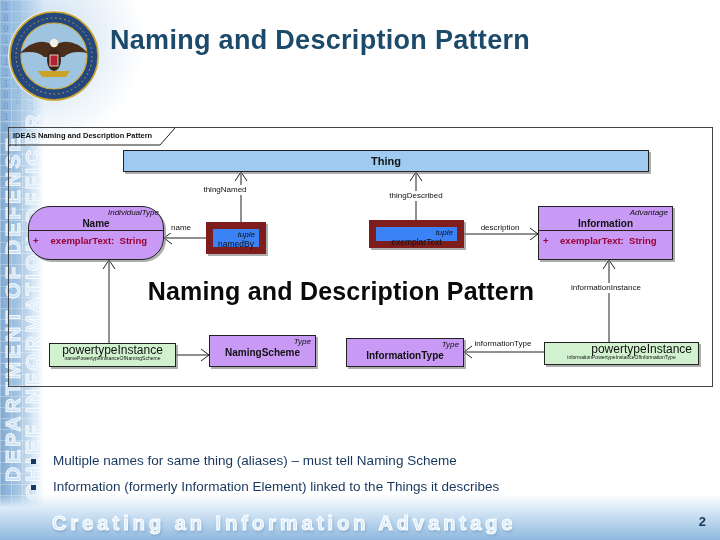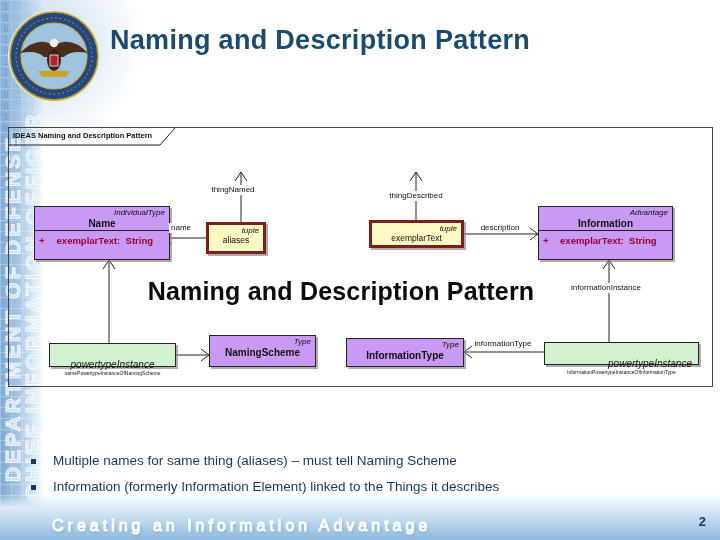--- a/index.html
+++ b/index.html
@@ -46,55 +46,55 @@
 
   .uml-class{position:absolute;background:#C899F5;border:1px solid #222;box-sizing:border-box;
     box-shadow:2px 2px 0 rgba(130,130,130,.65);color:#111;}
   .stereo{font-style:italic;font-size:8px;text-align:right;padding:1px 4px 0 0;line-height:9px;}
   .cls-title{font-weight:bold;font-size:10px;text-align:center;line-height:13px;}
   .attr-row{border-top:1px solid #222;display:flex;align-items:center;
     font-weight:bold;font-size:9.5px;color:#990033;padding:4px 4px;}
   .attr-plus{flex:0 0 auto;}
   .attr-text{flex:1;text-align:center;white-space:pre;}
 
-  .box-name{left:25px;top:78px;width:136px;height:54px;}
+  .box-name{left:19px;top:78px;width:136px;height:54px;border-radius:22px;}
   .box-info{left:529px;top:78px;width:135px;height:54px;}
   .box-namingscheme{left:200px;top:207px;width:107px;height:32px;}
   .box-informationtype{left:337px;top:210px;width:118px;height:29px;}
 
-  .tuple-box{position:absolute;background:#fef9c3;border:3px solid #7f1d1d;box-sizing:border-box;
+  .tuple-box{position:absolute;background:#3b82f6;border:7px solid #7f1d1d;box-sizing:border-box;
     box-shadow:2px 2px 0 rgba(130,130,130,.65);color:#111;}
   .tuple-title{font-size:8.5px;text-align:center;line-height:11px;}
   .box-namedby{left:197px;top:94px;width:60px;height:32px;}
   .box-describedby{left:360px;top:92px;width:95px;height:28px;}
 
   .ptype-box{position:absolute;background:#D2F2CF;border:1px solid #222;box-sizing:border-box;
     box-shadow:2px 2px 0 rgba(130,130,130,.65);color:#111;}
-  .ptype-stereo{font-style:italic;font-size:10px;line-height:10px;text-align:center;padding-top:16px;}
+  .ptype-stereo{font-size:12px;line-height:10px;text-align:center;padding-top:1px;}
   .ptype-stereo.right{text-align:right;padding-right:6px;}
   .ptype-caption{font-size:5px;text-align:center;line-height:7px;}
   .box-ptype-left{left:40px;top:215px;width:127px;height:24px;}
   .box-ptype-right{left:535px;top:214px;width:155px;height:23px;}
 
   .caption{position:absolute;left:122px;top:149px;width:420px;text-align:center;
     font-size:25px;font-weight:bold;color:#0a0a0a;letter-spacing:.2px;}
 
   .edge-label{position:absolute;transform:translateX(-50%);font-size:8px;color:#111;
     background:#fff;padding:0 2px;white-space:nowrap;line-height:10px;}
 
   
   .bullet-row{position:absolute;left:31px;display:flex;align-items:flex-start;width:650px;}
   .bullet-marker{flex:0 0 auto;width:5px;height:5px;background:#17375D;margin:7px 17px 0 0;}
   .bullet-text{font-size:13.5px;color:#17375D;line-height:18px;}
   .bullet-1{top:452px;} .bullet-2{top:478px;}
 
   
   .footer{position:absolute;left:0;bottom:0;width:720px;height:46px;
     background:linear-gradient(180deg,rgba(244,250,254,0) 0%,#DCEBF7 30%,#AECDE9 72%,#8FB9DE 100%);}
-  .footer-text{position:absolute;left:52px;bottom:5px;font-size:16px;font-weight:normal;
+  .footer-text{position:absolute;left:52px;bottom:5px;font-size:20px;font-weight:bold;
     letter-spacing:4px;color:rgba(224,239,250,.9);-webkit-text-stroke:1.1px rgba(255,255,255,.95);
     text-shadow:1px 2px 3px rgba(110,150,190,.75);white-space:nowrap;}
   .page-num{position:absolute;right:14px;bottom:11px;font-size:13px;font-weight:bold;color:#17375D;}
 </style>
 </head>
 <body>
 
 <div class="slide">
 
   <div class="side-band">
@@ -156,20 +156,21 @@
           <path d="M463,218 L455,224 L463,230"></path>
         </g>
       <g>
           <path d="M600,214 V132"></path>
           <path d="M594,141 L600,132 L606,141"></path>
         </g>
     </svg>
 
     <div class="frame-label">IDEAS Naming and Description Pattern</div>
 
+    <div class="bar-thing">Thing</div>
 
     <div class="uml-class box-name">
       <div class="stereo">IndividualType</div>
       <div class="cls-title">Name</div>
       <div class="attr-row">
         <span class="attr-plus">+</span>
         <span class="attr-text">exemplarText:  String</span>
       </div>
     </div>
 
@@ -177,21 +178,21 @@
       <div class="stereo">Advantage</div>
       <div class="cls-title">Information</div>
       <div class="attr-row">
         <span class="attr-plus">+</span>
         <span class="attr-text">exemplarText:  String</span>
       </div>
     </div>
 
     <div class="tuple-box box-namedby">
       <div class="stereo">tuple</div>
-      <div class="tuple-title">aliases</div>
+      <div class="tuple-title">namedBy</div>
     </div>
 
     <div class="tuple-box box-describedby">
       <div class="stereo">tuple</div>
       <div class="tuple-title">exemplarText</div>
     </div>
 
     <div class="caption">Naming and Description Pattern</div>
 
     <div class="ptype-box box-ptype-left">
@@ -207,21 +208,21 @@
     <div class="uml-class box-informationtype">
       <div class="stereo">Type</div>
       <div class="cls-title">InformationType</div>
     </div>
 
     <div class="ptype-box box-ptype-right">
       <div class="ptype-stereo right">powertypeInstance</div>
       <div class="ptype-caption">informationPowertypeInstanceOfInformationType</div>
     </div>
 
-    <div class="edge-label" style="left:224px;top:57px;">thingNamed</div>
+    <div class="edge-label" style="left:216px;top:57px;">thingNamed</div>
     <div class="edge-label" style="left:407px;top:63px;">thingDescribed</div>
     <div class="edge-label" style="left:172px;top:95px;">name</div>
     <div class="edge-label" style="left:491px;top:95px;">description</div>
     <div class="edge-label" style="left:597px;top:155px;">informationInstance</div>
     <div class="edge-label" style="left:494px;top:211px;">informationType</div>
   </div>
 
   <div class="bullet-row bullet-1">
     <span class="bullet-marker"></span>
     <span class="bullet-text">Multiple names for same thing (aliases) – must tell Naming Scheme</span>

